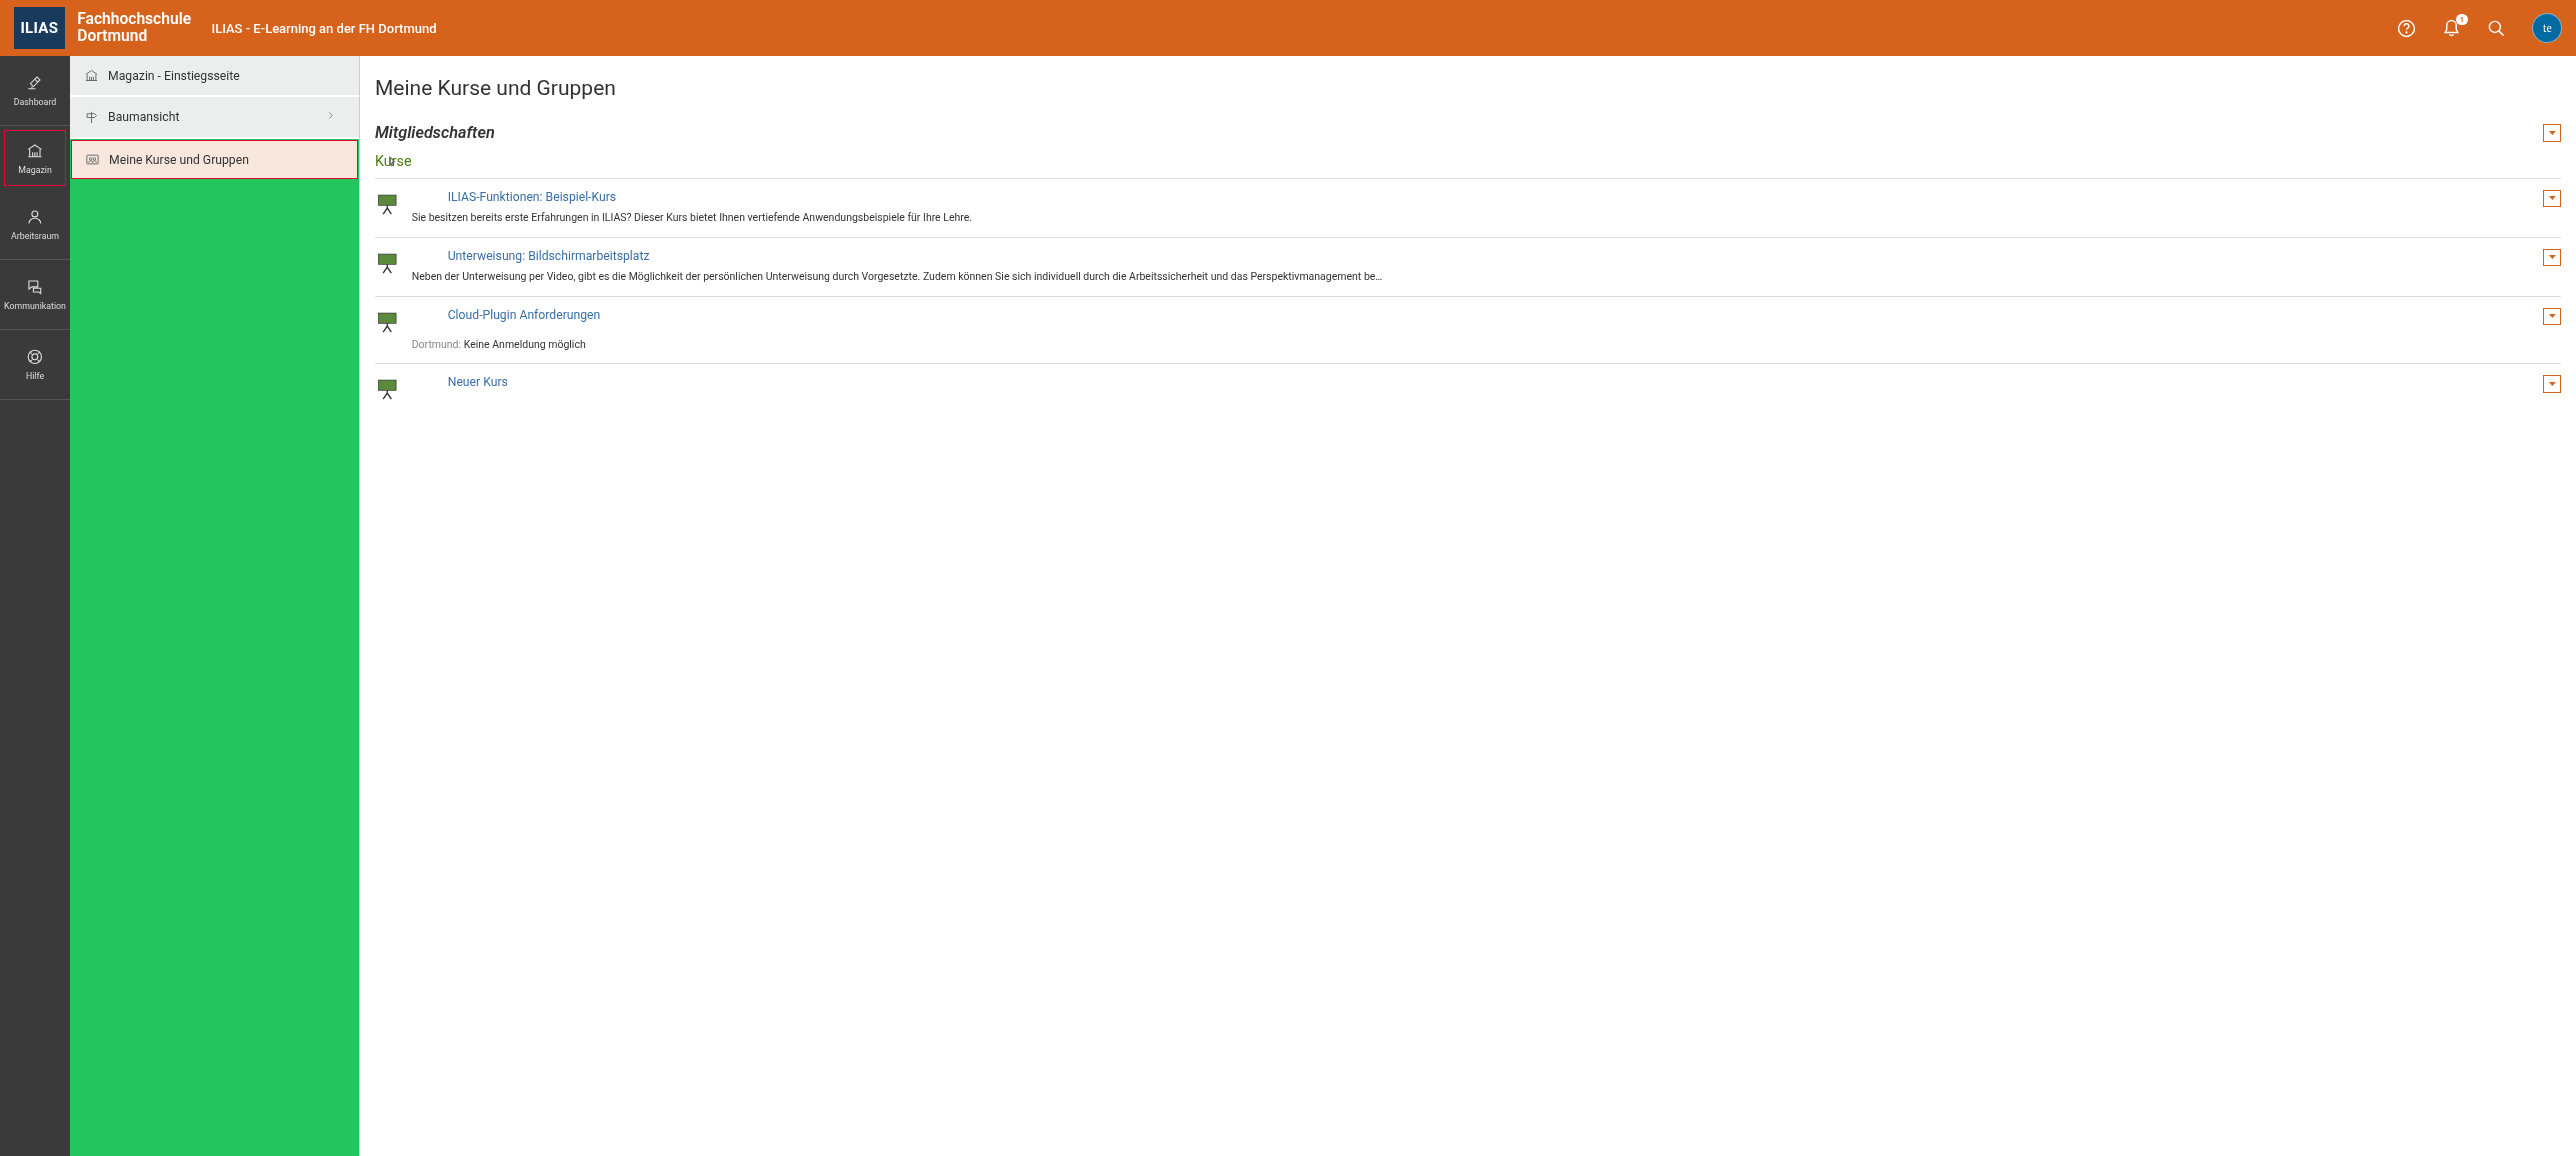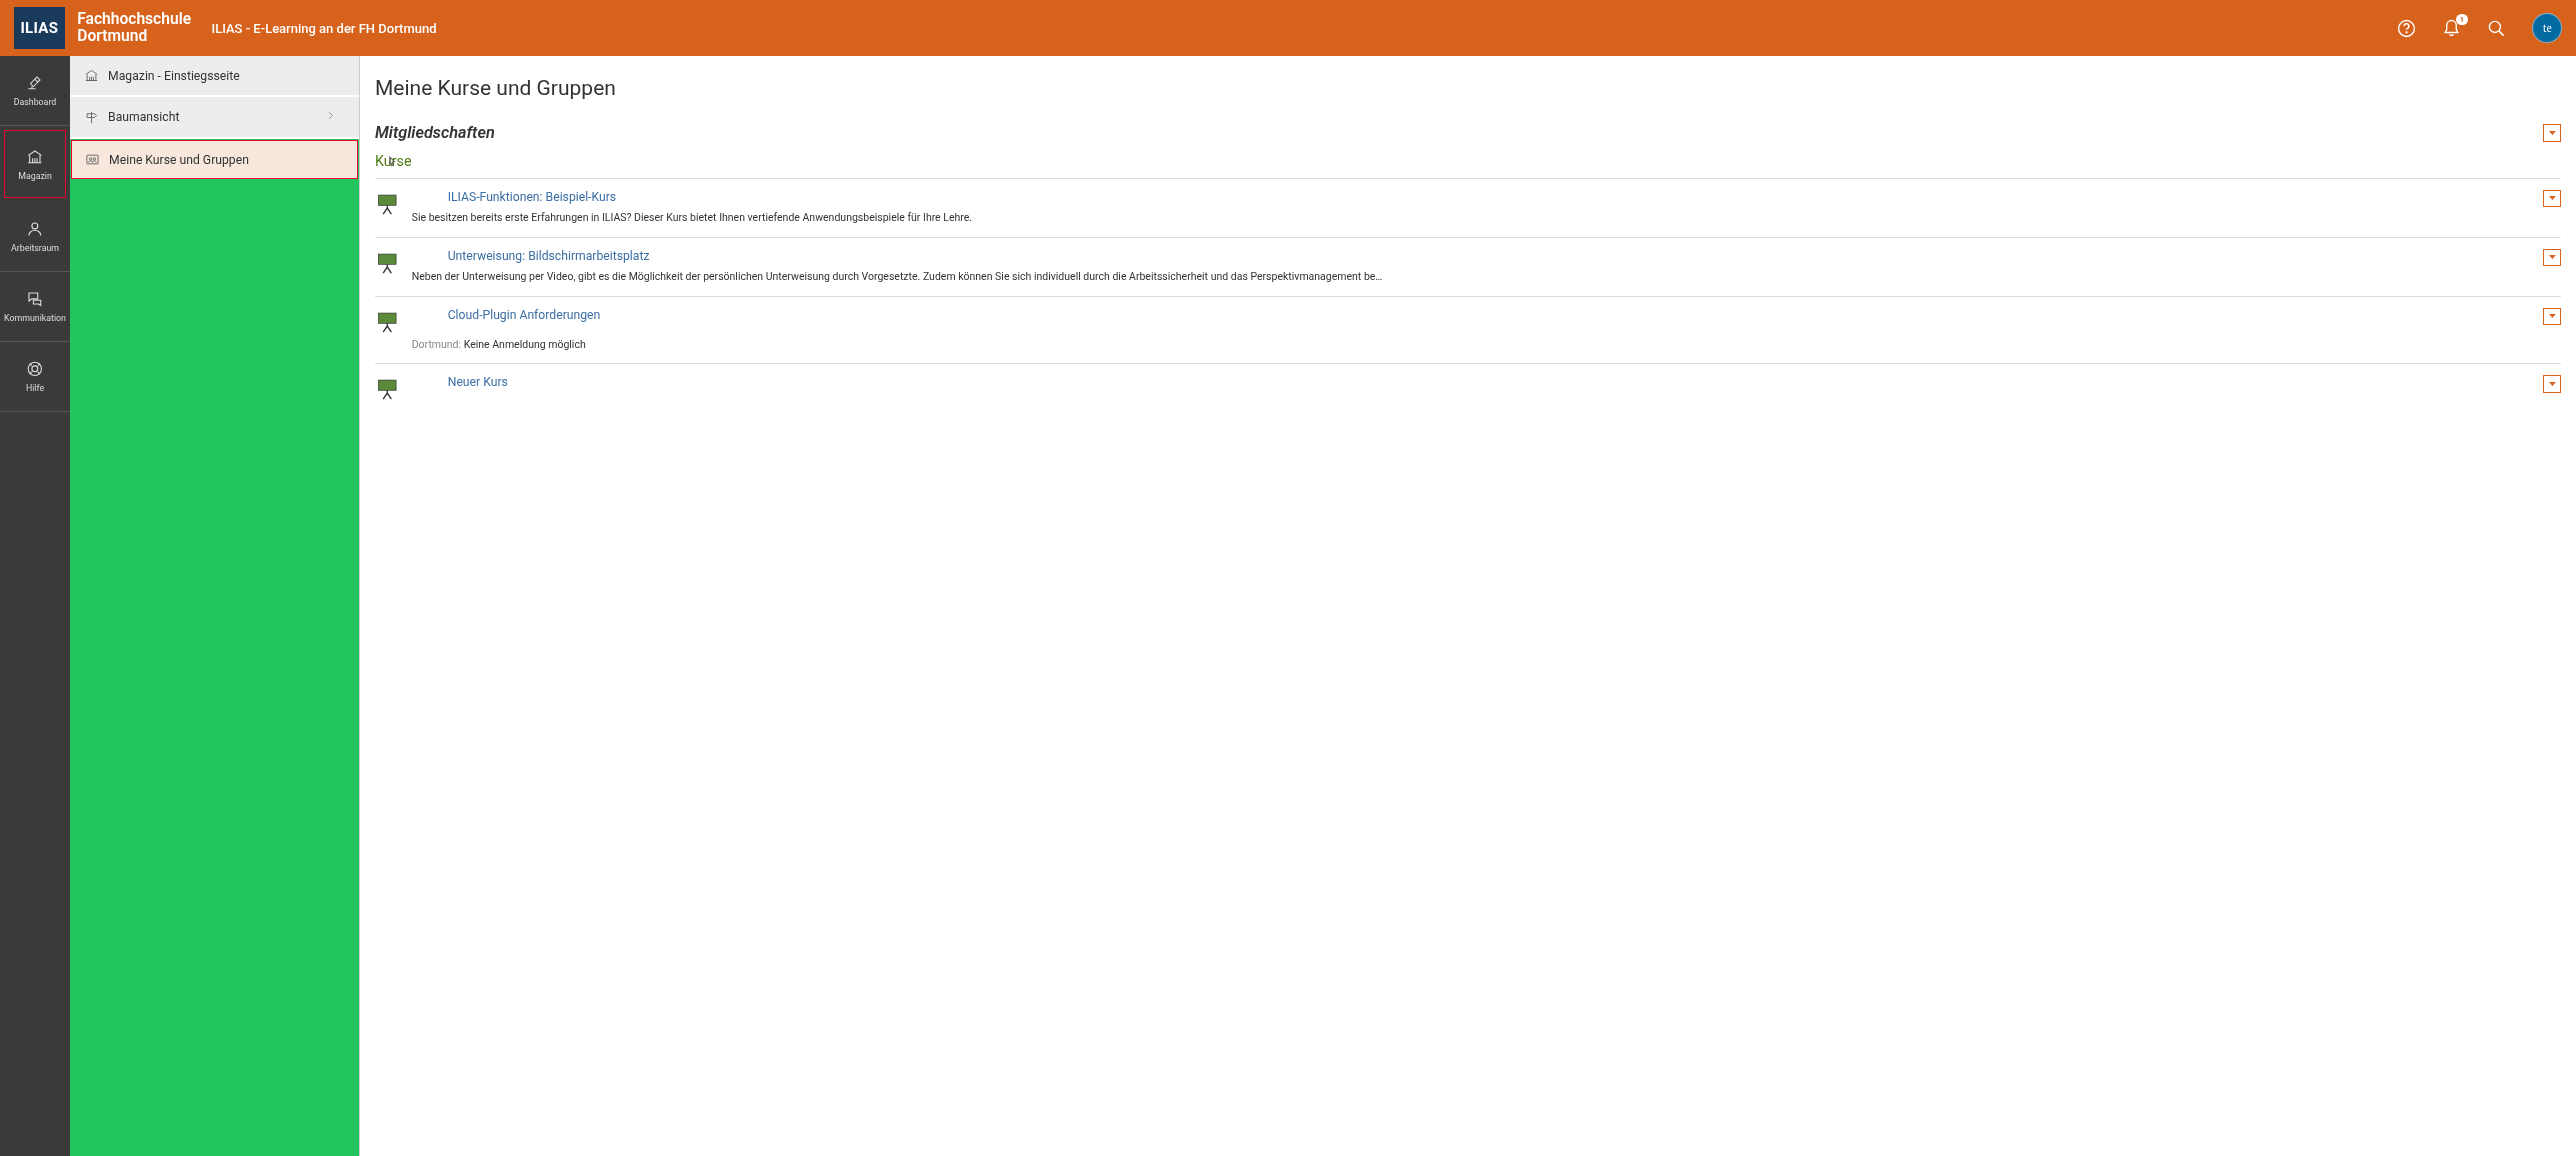--- a/index.html
+++ b/index.html
@@ -48,21 +48,21 @@
     display: flex; flex-direction: column;
   }
   .sidebar-item {
     display: flex; flex-direction: column; align-items: center;
     justify-content: center; height: 70px;
     border-bottom: 0.7px solid #555; cursor: pointer;
     font-size: 8.8px; gap: 5.4px;
   }
   .sidebar-item.highlighted {
     border: 1.4px solid #e03;
-    margin: 4.1px; height: 68px; width: 62px;
+    margin: 4.1px; height: 56px; width: 62px;
     border-bottom: 1.4px solid #e03;
   }
   .sidebar-item svg { stroke: #ddd; fill: none; stroke-width: 1.5; }
   
   .submenu {
     width: 290px; background: #22c55e; border-right: 0.7px solid #ccc;
   }
   .submenu-item {
     display: flex; align-items: center;
     padding: 12.2px 13.6px; font-size: 12.2px; color: #333;

